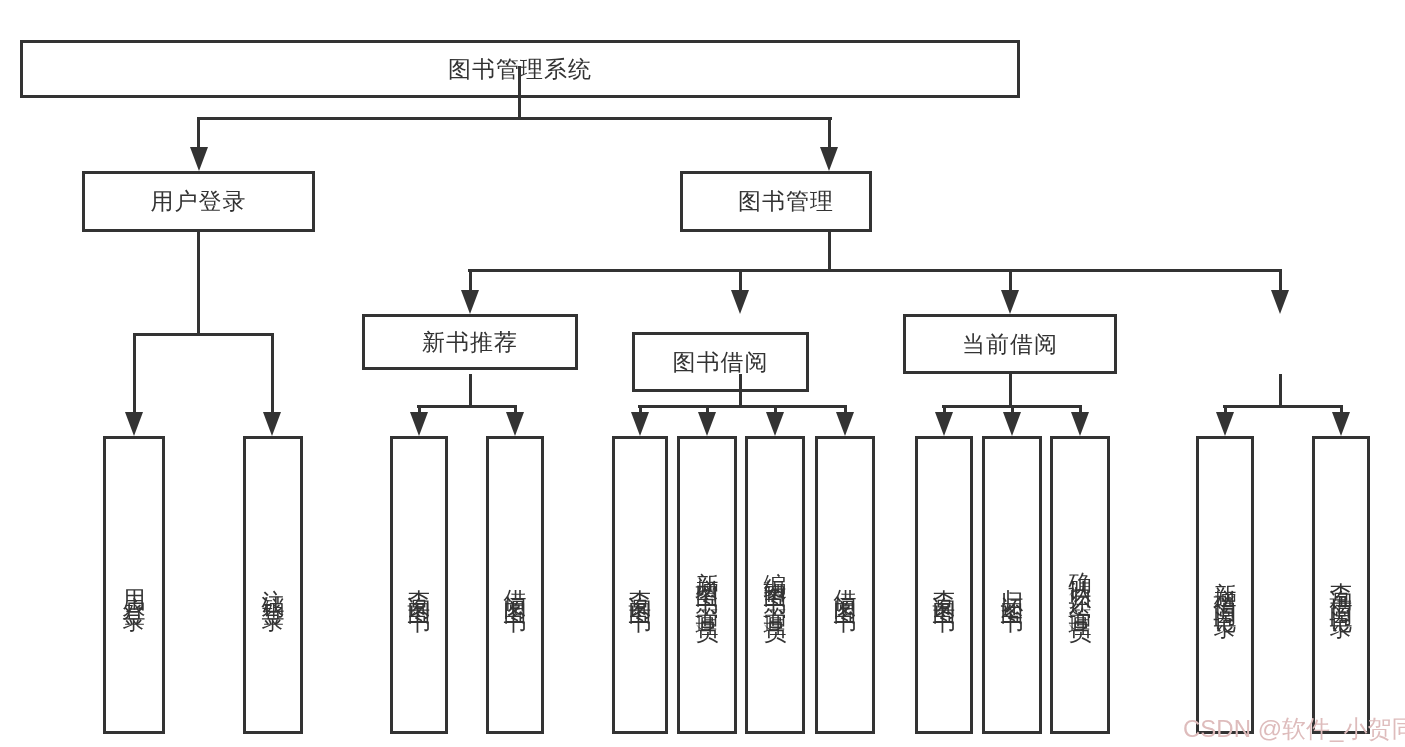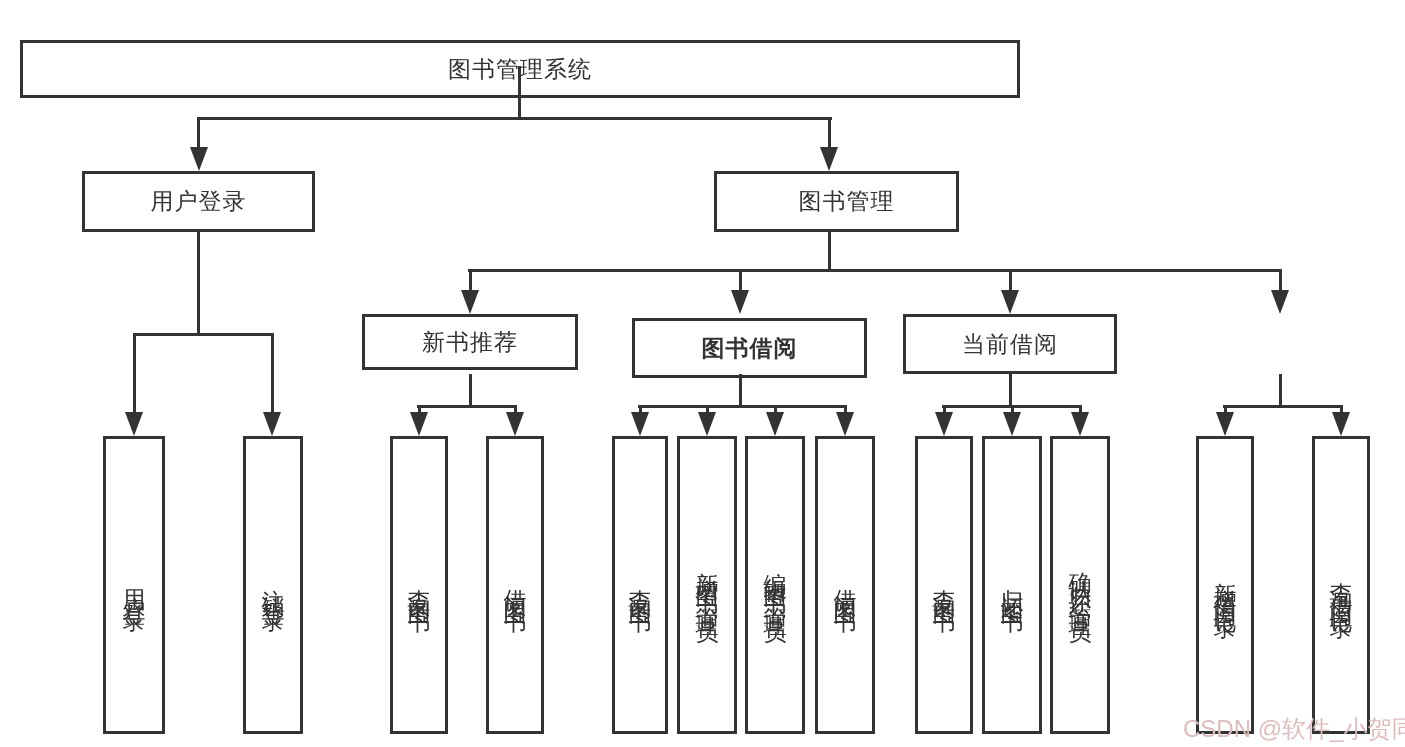--- a/index.html
+++ b/index.html
@@ -56,25 +56,25 @@
 </style>
 </head>
 <body>
 
 <div class="canvas">
 
   <div class="box hbox" style="left:20px;top:12px;width:1000px;height:58px;margin-top:28px;">图书管理系统</div>
 
   <div class="box hbox" style="left:82px;top:171px;width:233px;height:61px;">用户登录</div>
 
-  <div class="box hbox" style="left:714px;top:171px;width:245px;height:61px;padding-left:20px;">图书管理</div>
+  <div class="box hbox" style="left:680px;top:171px;width:192px;height:61px;padding-left:20px;">图书管理</div>
 
   <div class="box hbox" style="left:362px;top:314px;width:216px;height:56px;">新书推荐</div>
 
-  <div class="box hbox" style="left:632px;top:318px;width:235px;height:60px;font-weight:bold;">图书借阅</div>
+  <div class="box hbox" style="left:632px;top:332px;width:177px;height:60px;">图书借阅</div>
 
   <div class="box hbox" style="left:903px;top:314px;width:214px;height:60px;text-align:center;">当前借阅</div>
 
 
   <div class="box vbox" style="left:103px;top:436px;width:62px;height:298px;">用户登录</div>
 
   <div class="box vbox" style="left:243px;top:436px;width:60px;height:298px;">注销登录</div>
 
   <div class="box vbox" style="left:390px;top:436px;width:58px;height:298px;">查询图书</div>
 

